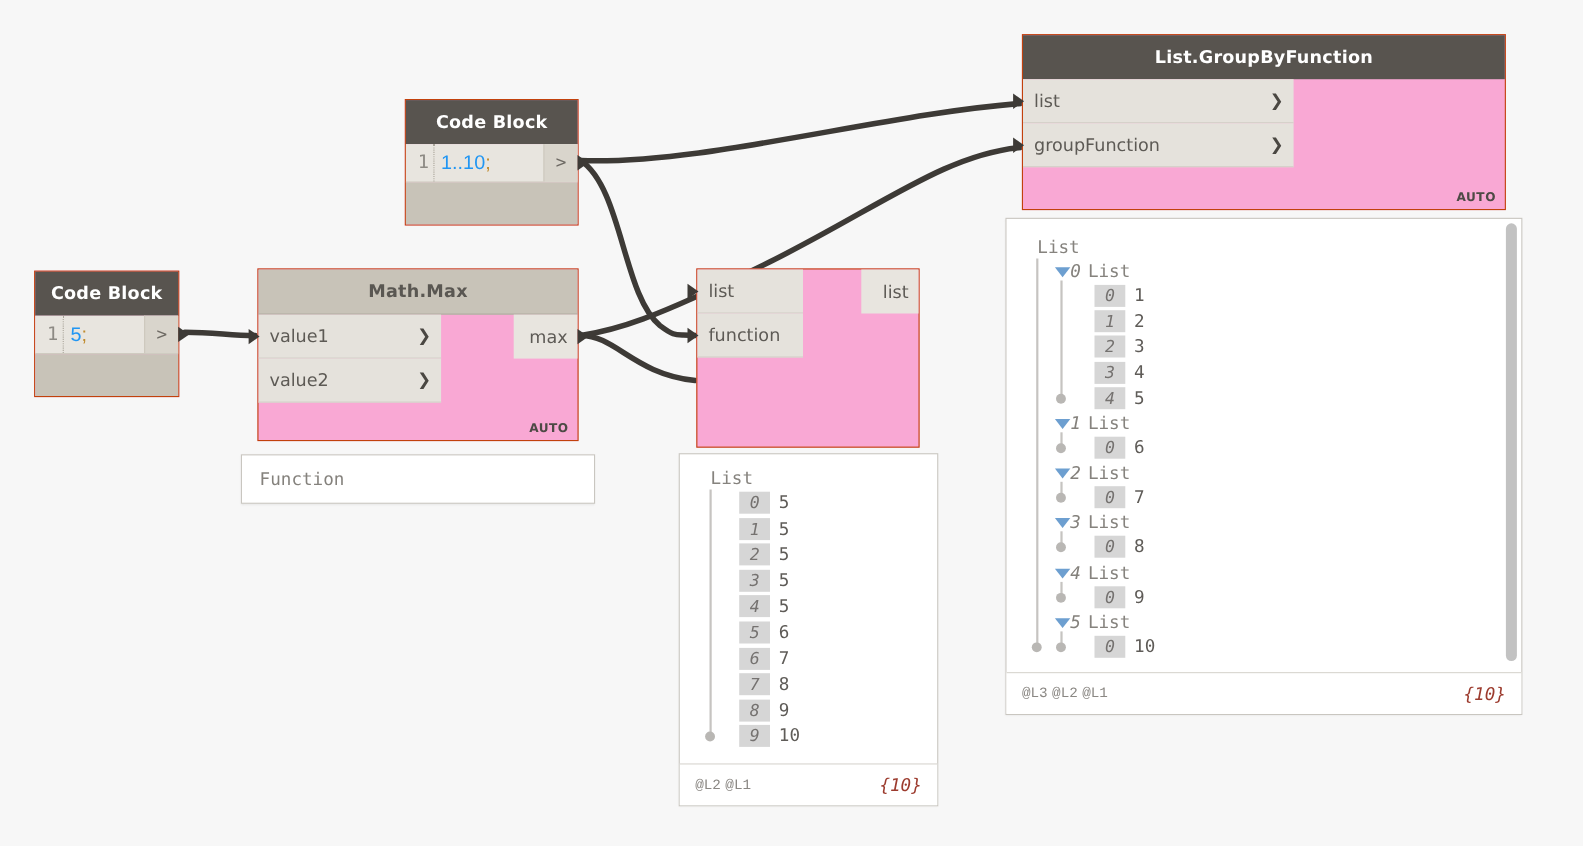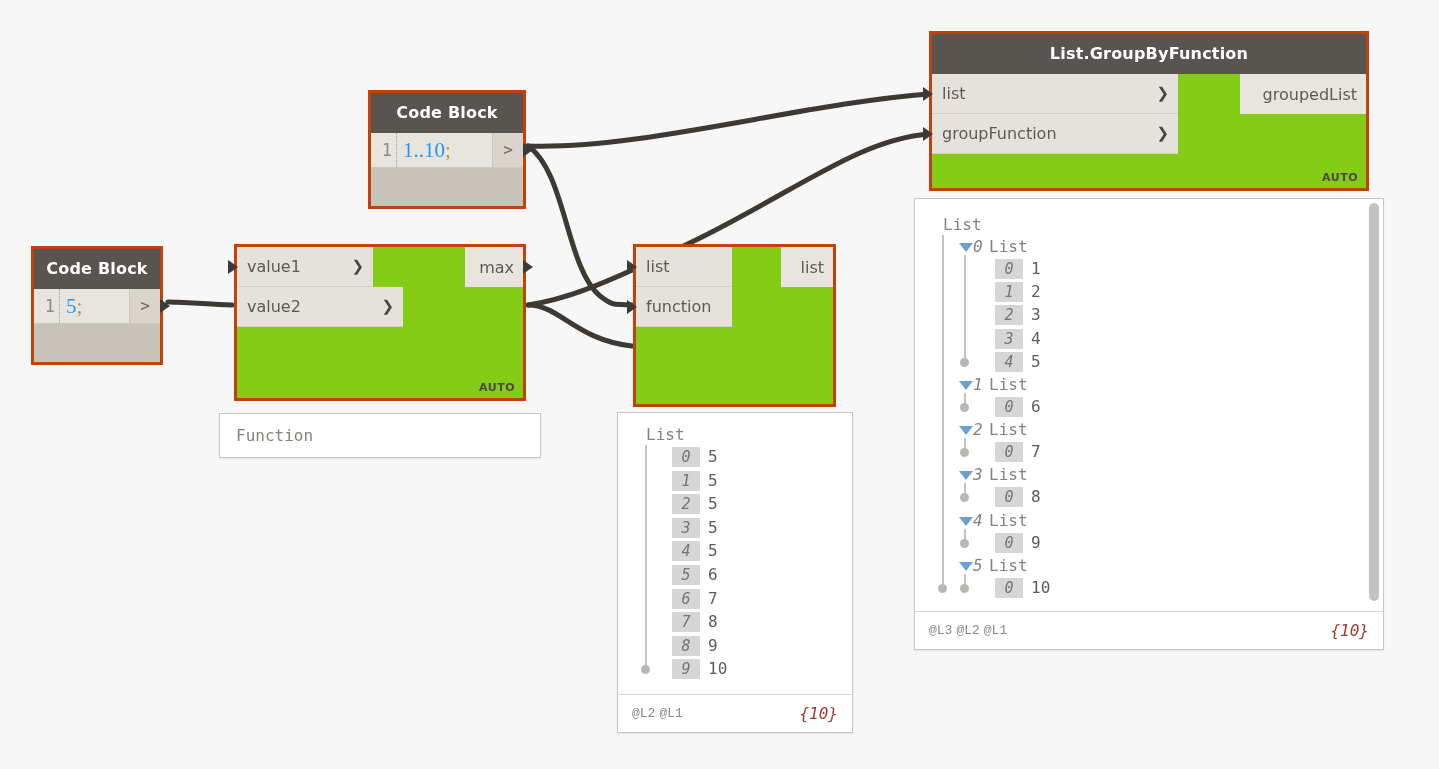--- a/index.html
+++ b/index.html
@@ -19,22 +19,22 @@
     position: absolute;
     left: 0; top: 0;
     width: 1439px;
     height: 769px;
     pointer-events: none;
   }
 
   
   .node {
     position: absolute;
-    border: 3px solid #c2410c;
-    background: #84cc16;
+    border: 1px solid #c2410c;
+    background: #f9a8d4;
     box-sizing: border-box;
   }
   .node-header {
     background: #58544f;
     color: #ffffff;
     font-size: 16px;
     font-weight: bold;
     text-align: center;
     line-height: 40px;
     height: 40px;
@@ -136,22 +136,22 @@
     padding-right: 4px;
     color: #8d8a84;
     font-family: "DejaVu Sans Mono", monospace;
     font-size: 17px;
     line-height: 34px;
     border-right: 1px dotted #a9a49a;
     box-sizing: border-box;
   }
   .cb-code {
     flex: 1;
-    font-family: Liberation Serif, serif;
-    font-size: 21px;
+    font-family: Liberation Sans, sans-serif;
+    font-size: 18px;
     line-height: 34px;
     padding-left: 6px;
     white-space: pre;
     color: #3f3c38;
   }
   .tok-num { color: #2196f3; }
   .tok-punc { color: #c08b2e; }
   .cb-outbtn {
     width: 30px;
     border-left: 1px solid #cdc8bd;
@@ -318,23 +318,24 @@
       <div class="cb-code"><span class="tok-num">1..10</span><span class="tok-punc">;</span></div>
       <div class="cb-outbtn">
         <span>&gt;</span>
         <span class="conn out" style="top:10px;"></span>
       </div>
     </div>
     <div class="cb-body"></div>
   </div>
 
   <div class="node" id="node-math-max" style="left:234px; top:244px; width:292px; height:157px;">
+    <div class="node-header light">Math.Max</div>
     <div class="ports">
       <div class="port-row">
-        <div class="port-in" style="width:136px;gap:48px;">
+        <div class="port-in" style="width:166px;gap:48px;">
           <span class="conn in" style="top:13px;"></span>
           <span class="plabel">value1</span>
           <span class="chev">❯</span>
         </div>
         <div class="port-out" style="width:58px;">
           <span class="plabel">max</span>
           <span class="conn out" style="top:13px;"></span>
         </div>
       </div>
       <div class="port-row">
@@ -405,23 +406,20 @@
   </div>
 
   <div class="node" id="node-group-by" style="left:929px; top:31px; width:440px; height:160px;">
     <div class="node-header">List.GroupByFunction</div>
     <div class="ports">
       <div class="port-row">
         <div class="port-in" style="width:246px;">
           <span class="conn in" style="top:13px;"></span>
           <span class="plabel">list</span>
           <span class="chev">❯</span>
-        </div>
-        <div class="port-out" style="width:126px;">
-          <span class="plabel">groupedList</span>
         </div>
       </div>
       <div class="port-row">
         <div class="port-in" style="width:246px;">
           <span class="conn in" style="top:13px;"></span>
           <span class="plabel">groupFunction</span>
           <span class="chev">❯</span>
         </div>
       </div>
     </div>

